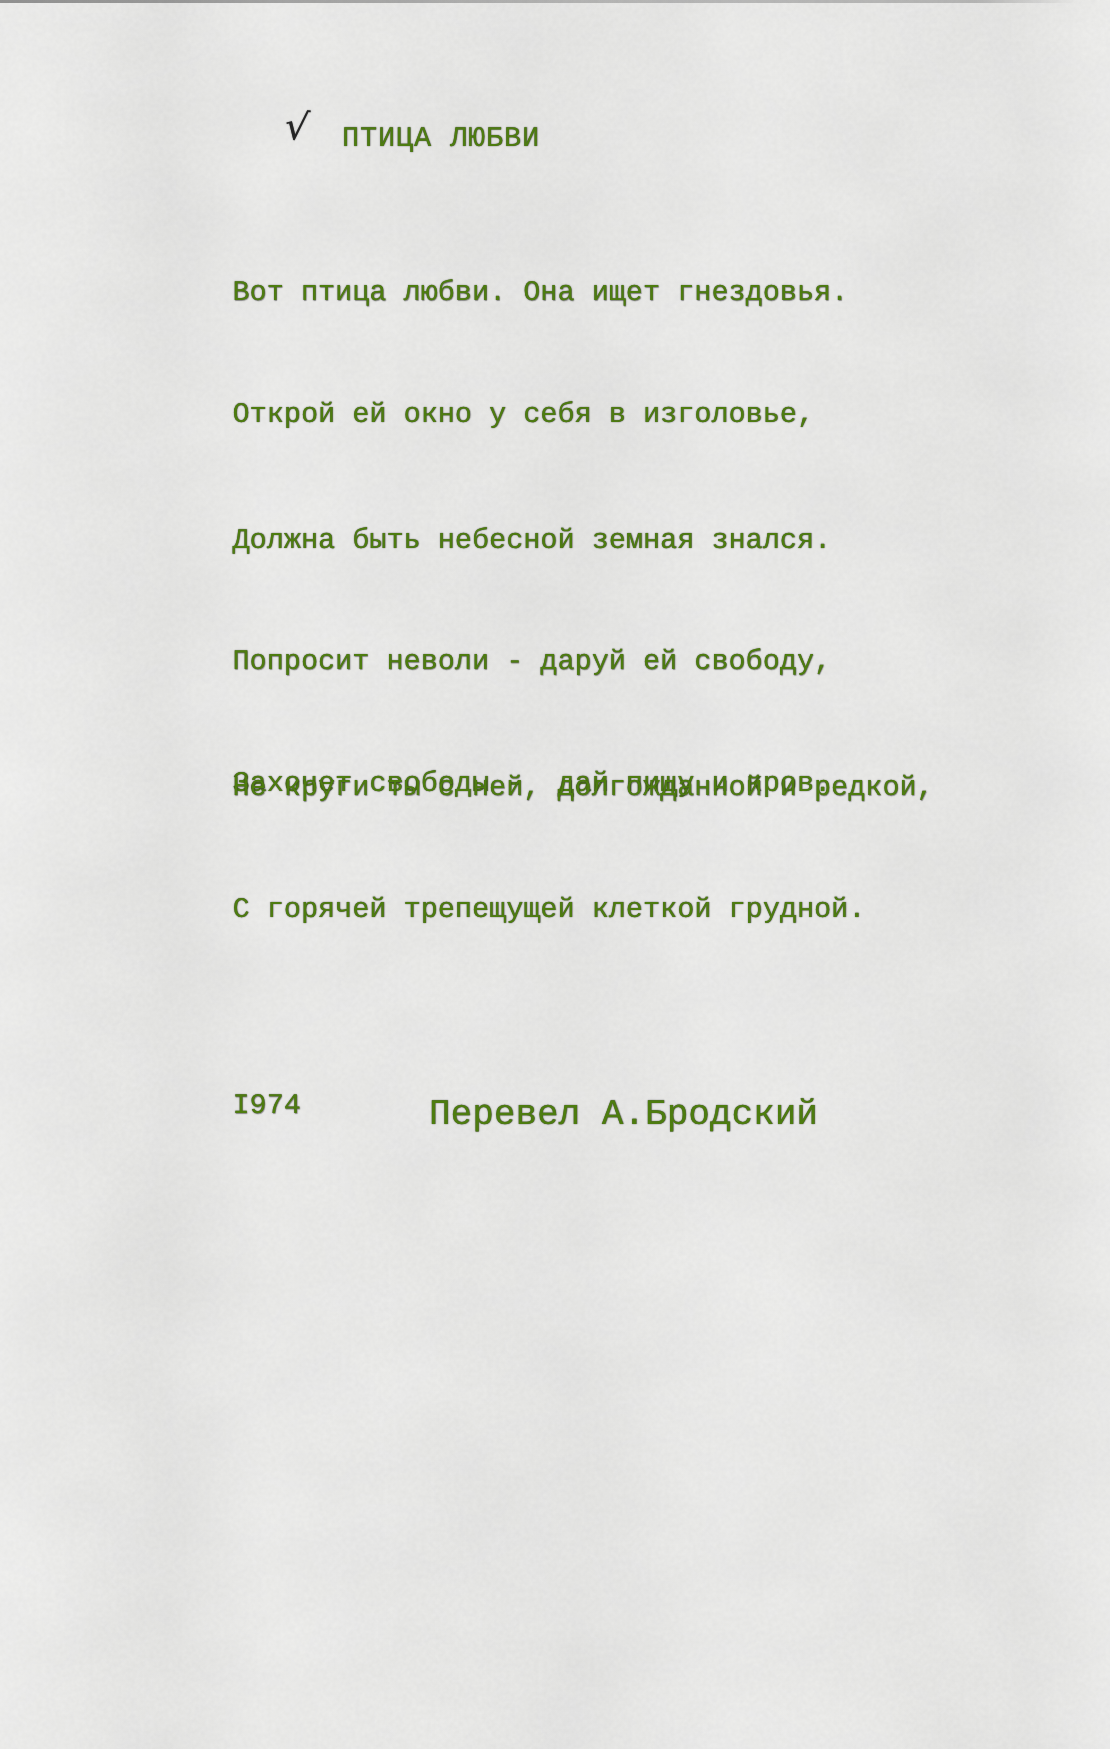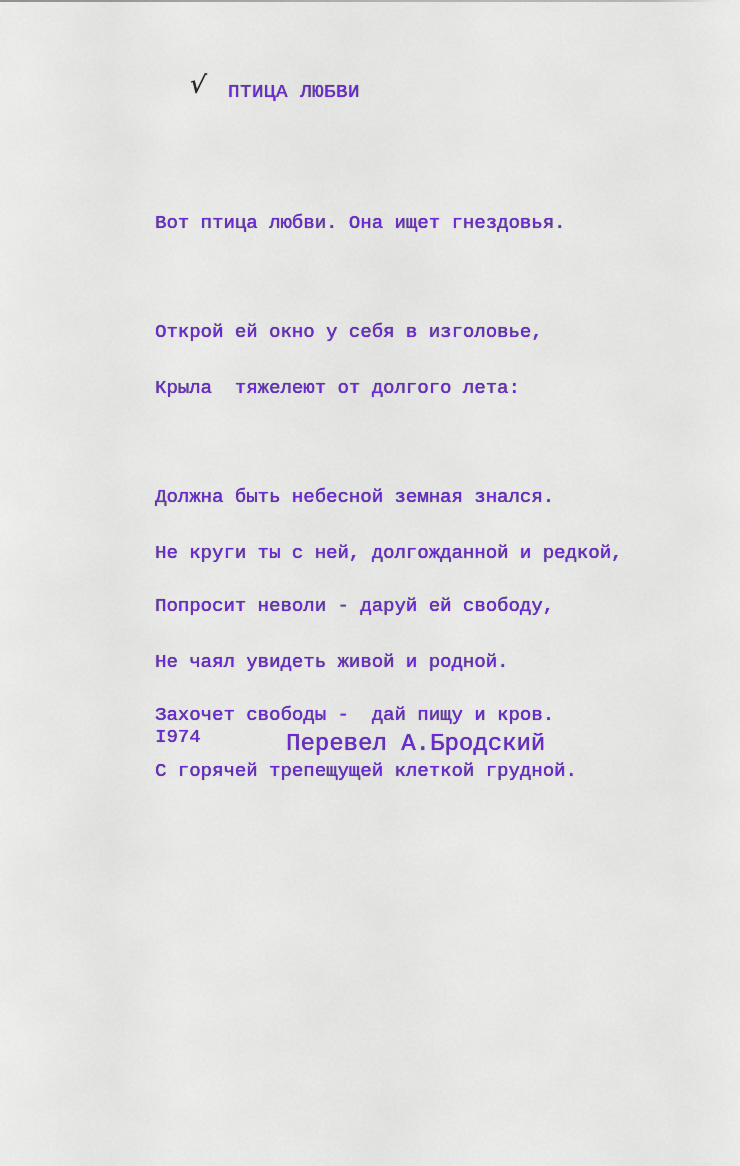--- a/index.html
+++ b/index.html
@@ -47,21 +47,21 @@
         rgba(170,170,170,0.06) 92%, rgba(255,255,255,0.10) 100%);
     pointer-events: none;
   }
   .content {
     position: absolute;
     top: 0; left: 0;
     width: 740px; height: 1166px;
     z-index: 3;
   }
   .ink {
-    color: #6d28d9;
+    color: #4d7c0f;
     text-shadow: 0 0 0.8px rgba(45,45,45,0.85), 0.4px 0.4px 0.6px rgba(60,60,60,0.45);
     white-space: pre;
   }
   .checkmark {
     position: absolute;
     left: 190px;
     top: 70px;
     font-family: "DejaVu Sans", sans-serif;
     font-size: 25px;
     color: #242424;
@@ -78,21 +78,20 @@
     letter-spacing: 0.6px;
   }
   .stanza {
     position: absolute;
     left: 155px;
     font-size: 19px;
   }
   .stanza .line {
     height: 37px;
     line-height: 37px;
-    margin-top: 28px;
   }
   .stanza-1 { top: 133px; }
   .stanza-2 { top: 298px; }
   .stanza-3 { top: 463px; }
   .year {
     position: absolute;
     left: 155px;
     top: 694px;
     font-size: 19px;
     margin-top: 32px;
@@ -138,29 +137,27 @@
     <span class="checkmark ink">√</span>
 
     <h1 class="title ink">ПТИЦА ЛЮБВИ</h1>
 
     <div class="stanza stanza-1 ink">
       <div class="line">Вот птица любви. Она ищет гнездовья.</div>
       <div class="line">Открой ей окно у себя в изголовье,</div>
     </div>
 
     <div class="stanza stanza-2 ink">
-      <div class="line">Крыла  тяжелеют от долгого лета:</div>
       <div class="line">Должна быть небесной земная знался.</div>
       <div class="line">Попросит неволи - даруй ей свободу,</div>
       <div class="line">Захочет свободы -  дай пищу и кров.</div>
     </div>
 
     <div class="stanza stanza-3 ink">
       <div class="line">Не круги ты с ней, долгожданной и редкой,</div>
-      <div class="line">Не чаял увидеть живой и родной.</div>
       <div class="line">С горячей трепещущей клеткой грудной.</div>
     </div>
 
     <div class="year ink">I974</div>
 
     <div class="translator ink">Перевел А.Бродский</div>
 
   </div>
 </div>
 

